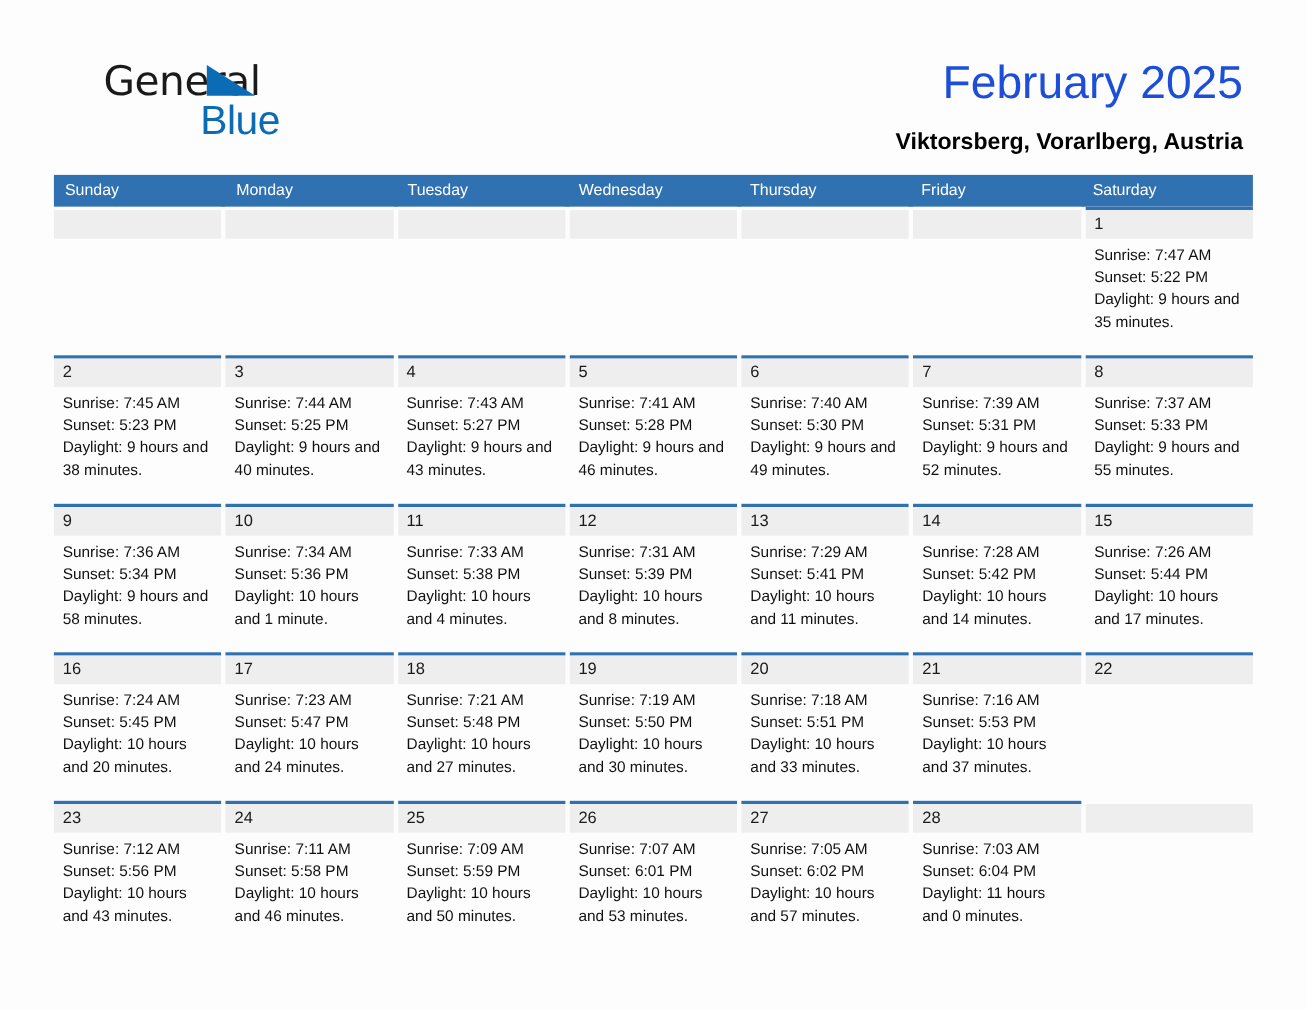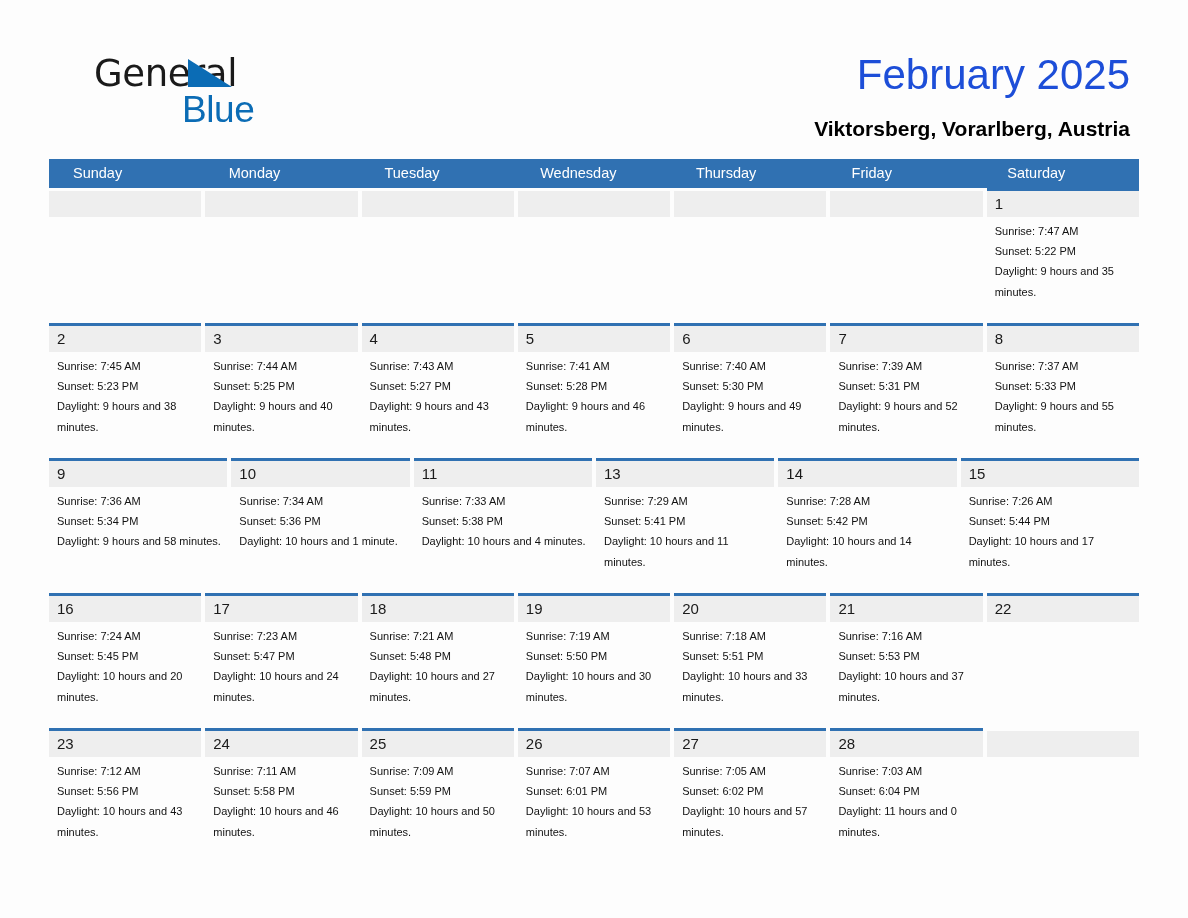--- a/index.html
+++ b/index.html
@@ -103,21 +103,21 @@
     display: flex;
     width: 100%;
     background: #3071b2;
     height: 29px;
   }
   .dow {
     flex: 1 1 0;
     color: #ffffff;
     font-size: 14.5px;
     line-height: 29px;
-    padding-left: 24px;
+    padding-left: 10px;
     box-sizing: border-box;
     white-space: nowrap;
   }
   .week {
     display: flex;
     width: 100%;
     height: 135px;
     gap: 4px;
   }
   .cell {
@@ -141,21 +141,21 @@
     line-height: 26px;
     padding-left: 8px;
     color: #1a1a1a;
     box-sizing: border-box;
   }
   .cell.blank .daynum {
     color: transparent;
   }
   .info {
     padding: 4px 6px 0 8px;
-    font-size: 11px;
+    font-size: 14px;
     line-height: 20.2px;
     color: #111111;
   }
   .info div { white-space: nowrap; }
   .info .dl { white-space: normal; }
 </style>
 </head>
 <body>
 
 <div class="page">
@@ -289,20 +289,28 @@
           </div>
           <div class="cell">
             <div class="daynum">11</div>
             <div class="info">
               <div>Sunrise: 7:33 AM</div>
               <div>Sunset: 5:38 PM</div>
               <div class="dl">Daylight: 10 hours and 4 minutes.</div>
             </div>
           </div>
           <div class="cell">
+            <div class="daynum">12</div>
+            <div class="info">
+              <div>Sunrise: 7:31 AM</div>
+              <div>Sunset: 5:39 PM</div>
+              <div class="dl">Daylight: 10 hours and 8 minutes.</div>
+            </div>
+          </div>
+          <div class="cell">
             <div class="daynum">13</div>
             <div class="info">
               <div>Sunrise: 7:29 AM</div>
               <div>Sunset: 5:41 PM</div>
               <div class="dl">Daylight: 10 hours and 11 minutes.</div>
             </div>
           </div>
           <div class="cell">
             <div class="daynum">14</div>
             <div class="info">

